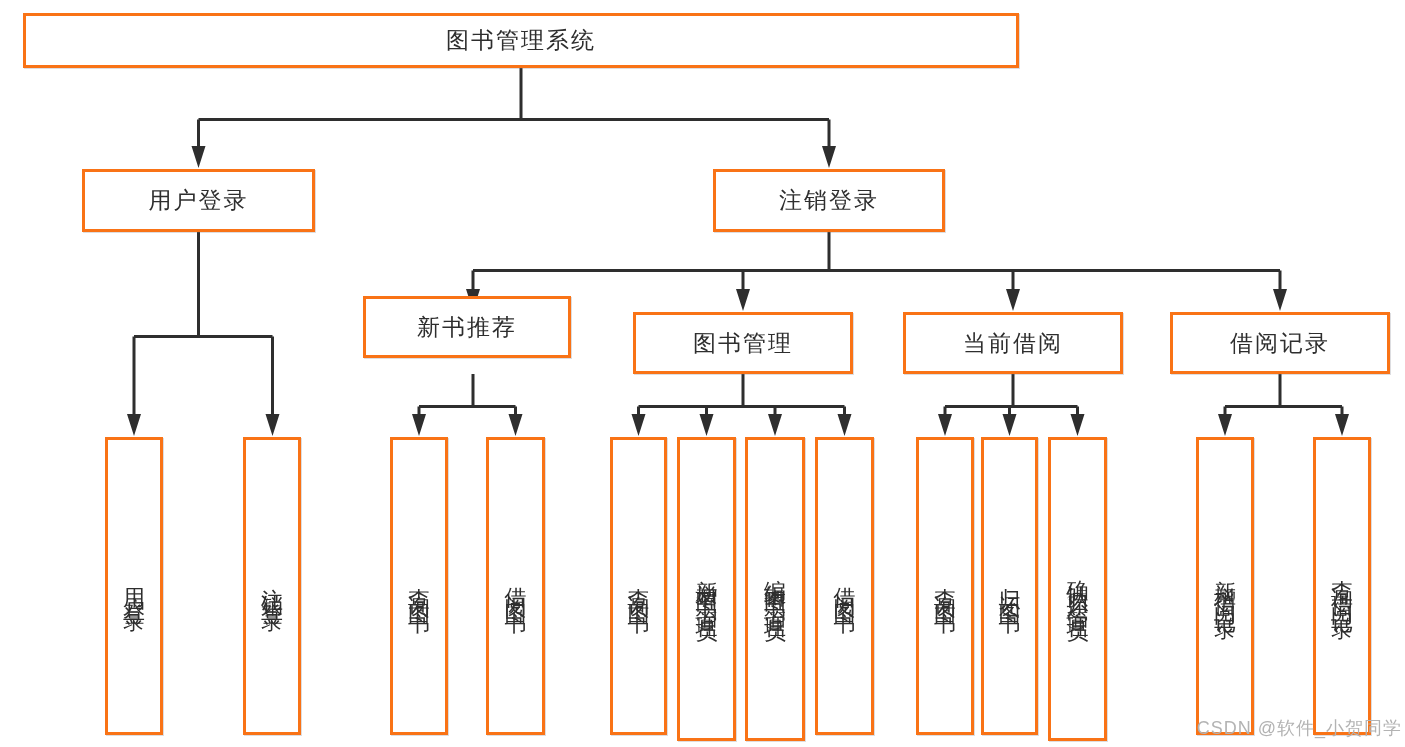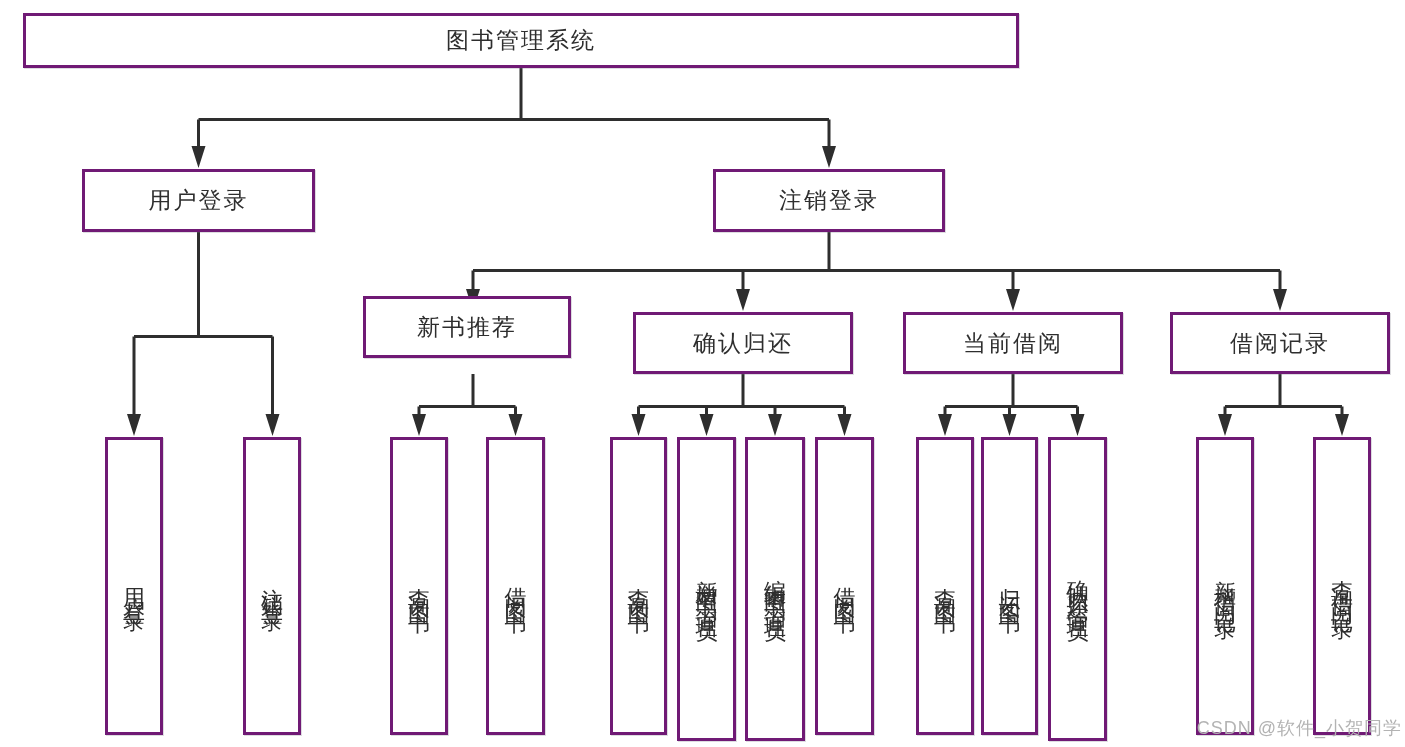--- a/index.html
+++ b/index.html
@@ -3,21 +3,21 @@
 <meta charset="utf-8">
 <style>
   html,body{margin:0;padding:0;background:#ffffff;}
   #stage{
     position:relative;width:1405px;height:747px;background:#ffffff;
     font-family:"Liberation Sans","DejaVu Sans",sans-serif;color:#2e2e2e;overflow:hidden;
   }
   #connectors{position:absolute;left:0;top:0;width:1405px;height:747px;}
   .box{
     position:absolute;box-sizing:border-box;background:#ffffff;
-    border:3px solid #701a75;display:flex;align-items:center;justify-content:center;
+    border:3px solid #f97316;display:flex;align-items:center;justify-content:center;
     box-shadow:1px 1px 0 rgba(120,120,130,0.25);
   }
   .hlabel{font-size:23px;letter-spacing:2px;white-space:nowrap;}
   .vtext{
     writing-mode:vertical-rl;text-orientation:mixed;
     font-size:22px;letter-spacing:8px;line-height:1;white-space:nowrap;
   }
   .tight .vtext{letter-spacing:6px;}
   #watermark{
     position:absolute;right:3px;top:716px;font-size:18px;letter-spacing:1px;
@@ -68,21 +68,21 @@
     <span class="hlabel">用户登录</span>
   </div>
   <div class="box" style="left:713px;top:169px;width:232px;height:63px;">
     <span class="hlabel">注销登录</span>
   </div>
 
   <div class="box" style="left:363px;top:296px;width:208px;height:62px;">
     <span class="hlabel">新书推荐</span>
   </div>
   <div class="box" style="left:633px;top:312px;width:220px;height:62px;">
-    <span class="hlabel">确认归还</span>
+    <span class="hlabel">图书管理</span>
   </div>
   <div class="box" style="left:903px;top:312px;width:220px;height:62px;">
     <span class="hlabel">当前借阅</span>
   </div>
   <div class="box" style="left:1170px;top:312px;width:220px;height:62px;">
     <span class="hlabel">借阅记录</span>
   </div>
 
   <div class="box leaf" style="left:105px;top:437px;width:58px;height:298px;">
     <span class="vtext">用户登录</span>

